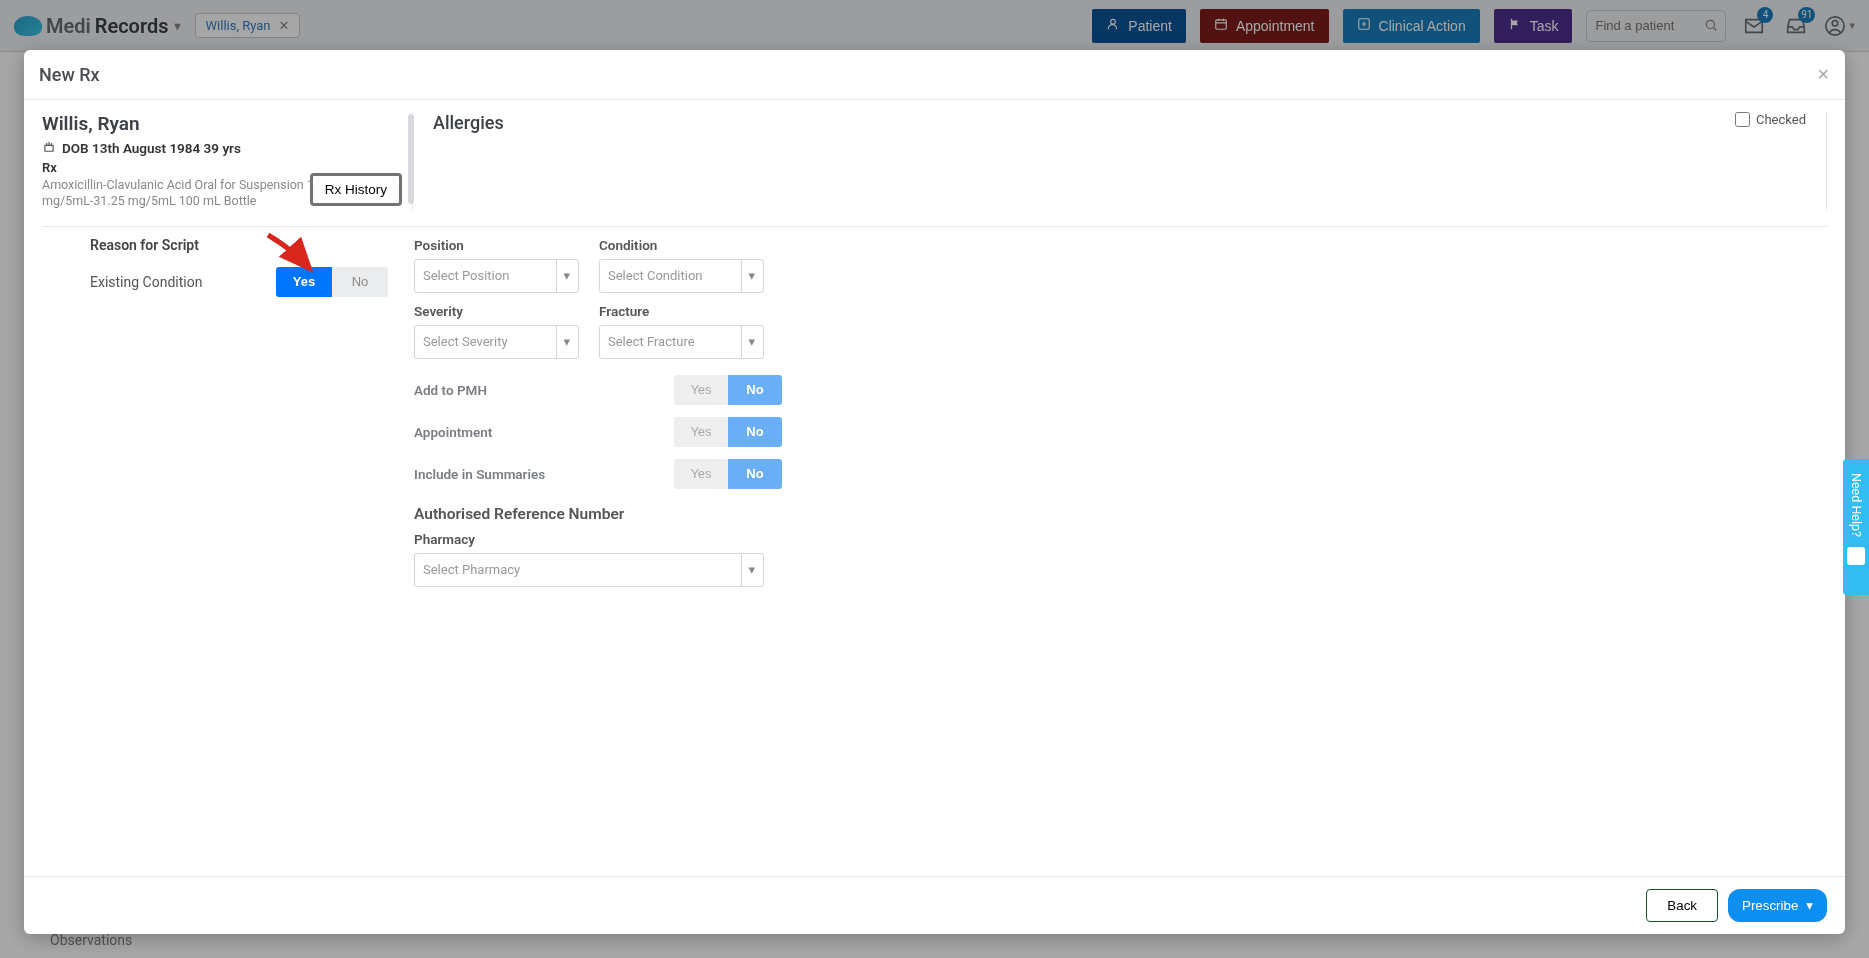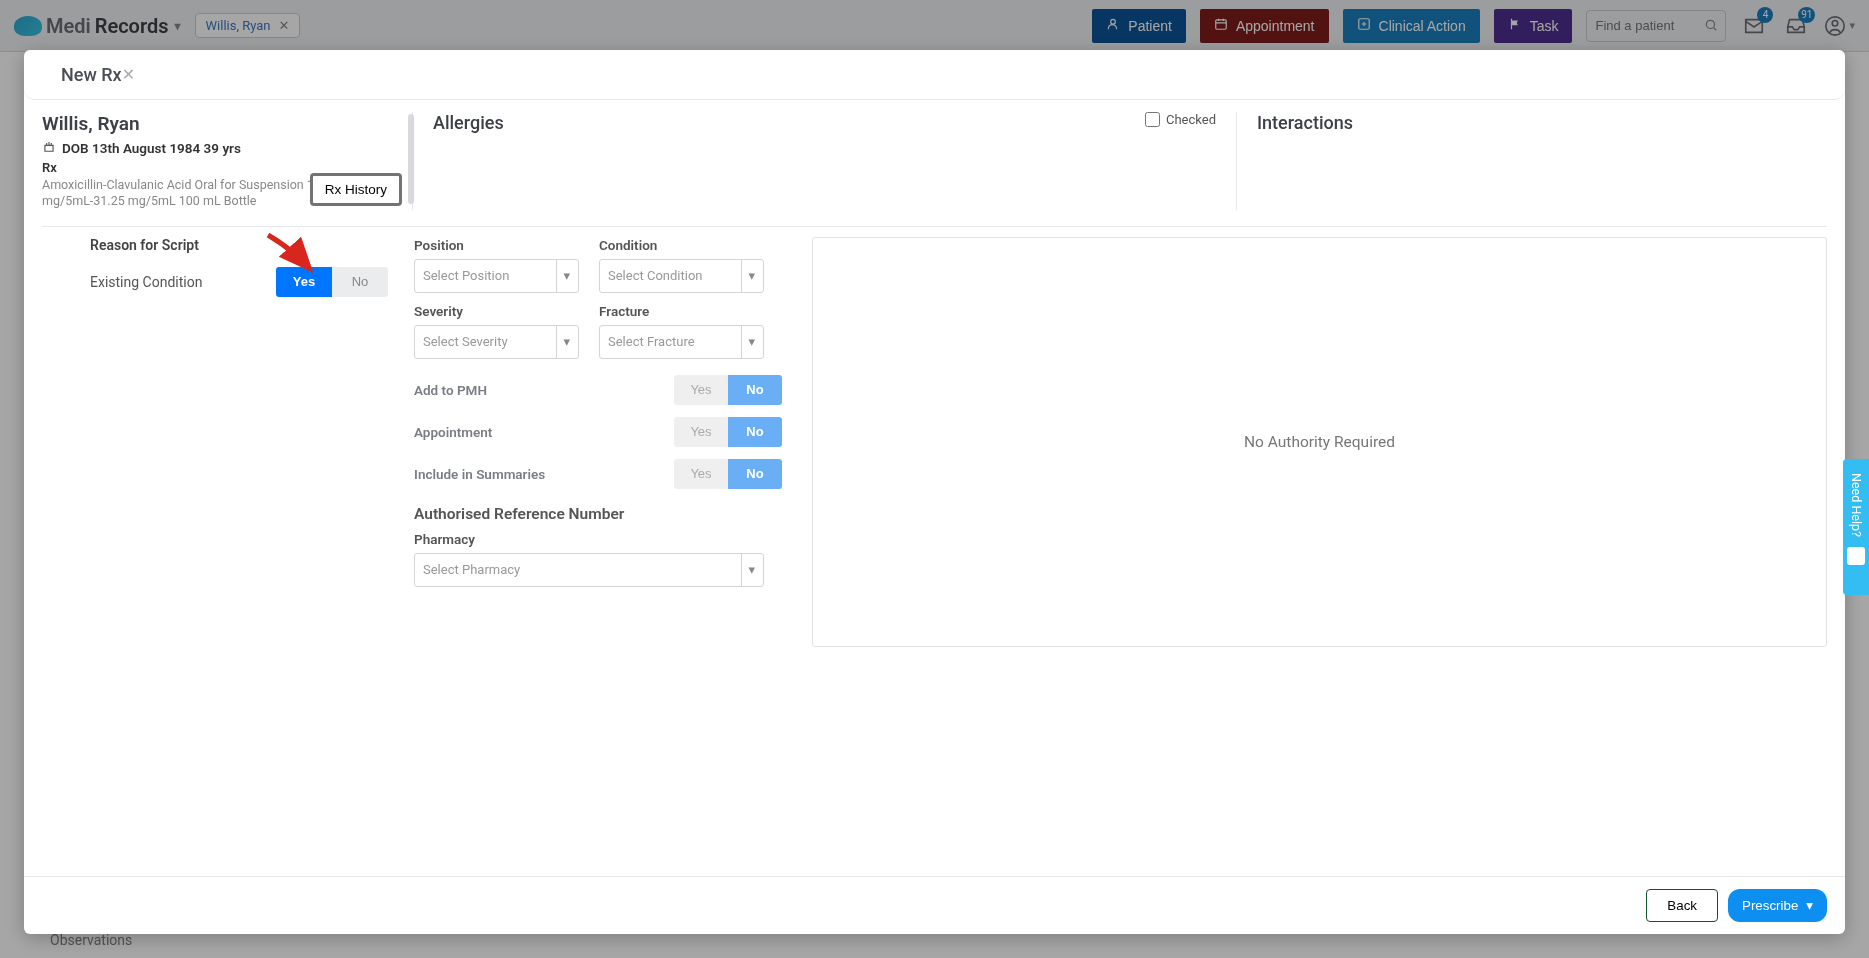--- a/index.html
+++ b/index.html
@@ -108,25 +108,25 @@
   position: fixed;
   top: 50px; left: 24px; right: 24px; bottom: 24px;
   background: #fff;
   border-radius: 6px;
   box-shadow: 0 4px 20px rgba(0,0,0,0.25);
   display: flex;
   flex-direction: column;
   z-index: 10;
 }
 .modal-header {
-  padding: 14px 37px;
+  padding: 14px 15px;
   border-bottom: 1px solid #e7e8ea;
   display: flex;
   align-items: center;
-  border-radius: 10px;
+  justify-content: space-between;
 }
 .modal-header .title { font-size: 18px; color: #4a4e54; font-weight: 500; }
 .modal-close { color: #aaa; font-size: 16px; cursor: pointer; }
 .modal-body {
   flex: 1;
   overflow: hidden;
   display: flex;
   flex-direction: column;
 }
 .upper-panels {
@@ -431,23 +431,20 @@
       </div>
 
       <div class="mid-panel">
         <span class="section-title">Allergies</span>
         <span class="checked-wrap">
           <input type="checkbox" style="">
           <span>Checked</span>
         </span>
       </div>
 
-      <div class="right-panel">
-        <span class="section-title">Interactions</span>
-      </div>
     </div>
 
     <div class="divider"></div>
 
     <div class="lower-row">
 
       <div class="left-col" style="position:relative;padding-left:48px;">
         <div class="reason-title">Reason for Script</div>
         <div class="existing-row">
           <span class="lbl">Existing Condition</span>
@@ -524,23 +521,20 @@
         <div class="subheading">Authorised Reference Number</div>
         <div class="form-field full" style="margin-top:8px;">
           <label>Pharmacy</label>
           <div class="select-like">
             <span>Select Pharmacy</span>
             <span class="chev">▾</span>
           </div>
         </div>
       </div>
 
-      <div class="right-box">
-        <span>No Authority Required</span>
-      </div>
     </div>
   </div>
 
   <div class="modal-footer">
     <button class="btn-back">Back</button>
     <button class="btn-prescribe">
       <span>Prescribe</span>
       <span>▾</span>
     </button>
   </div>

